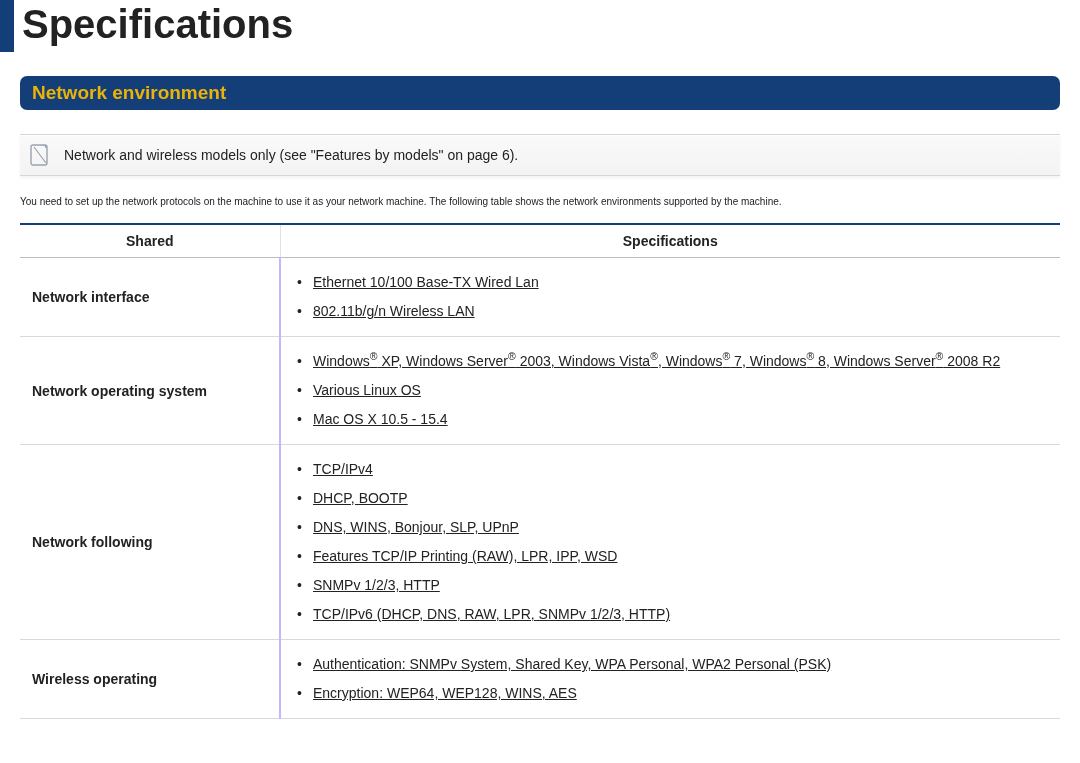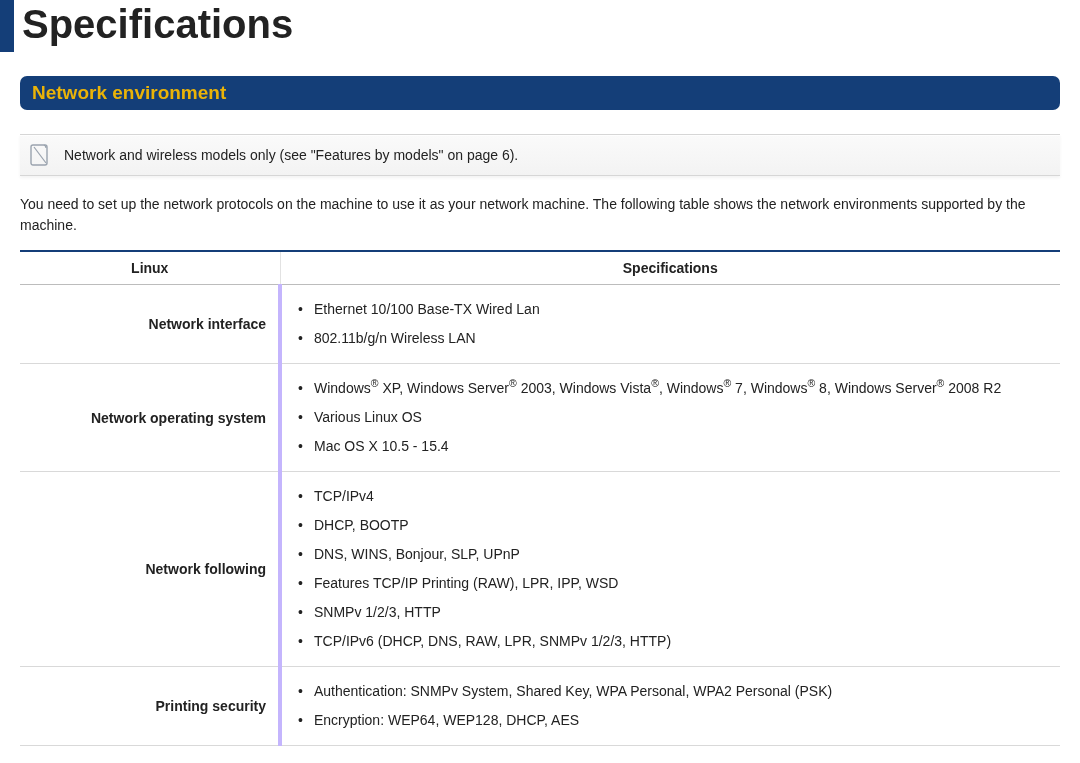--- a/index.html
+++ b/index.html
@@ -57,21 +57,21 @@
     flex-shrink: 0;
     position: relative;
   }
   .note-icon svg { width: 100%; height: 100%; }
   .note-text {
     font-size: 14px;
     color: #222;
   }
   .body-text {
     margin: 0 0 14px 20px;
-    font-size: 14px;
+    font-size: 10px;
     line-height: 1.5;
   }
   table.spec {
     width: calc(100% - 20px);
     margin-left: 20px;
     border-collapse: collapse;
     font-size: 14px;
   }
   table.spec th {
     border-top: 2px solid #143e78;
@@ -87,32 +87,32 @@
     border-right: 1px solid #e2e2e2;
   }
   table.spec td {
     border-bottom: 1px solid #d9d9d9;
     padding: 10px 12px;
     vertical-align: middle;
     text-align: left;
   }
   table.spec td.item-col {
     font-weight: 700;
-    border-right: 4px solid #c4b5fd;
-    text-align: right;
+    border-right: 2px solid #c4b5fd;
   }
   table.spec td.spec-col ul {
     list-style: none;
     margin: 0;
     padding: 0;
   }
   table.spec td.spec-col li {
     position: relative;
     padding: 4px 0 4px 20px;
     line-height: 1.5;
+    text-decoration: underline;
   }
   table.spec td.spec-col li::before {
     content: "•";
     position: absolute;
     left: 4px;
     color: #222;
   }
   .reg { font-size: 0.75em; vertical-align: super; line-height: 0; }
 </style>
 </head>
@@ -135,21 +135,21 @@
       </svg>
     </span>
     <span class="note-text">Network and wireless models only (see "Features by models" on page 6).</span>
   </div>
 
   <p class="body-text">You need to set up the network protocols on the machine to use it as your network machine. The following table shows the network environments supported by the machine.</p>
 
   <table class="spec">
     <thead>
       <tr>
-        <th>Linux</th>
+        <th>Shared</th>
         <th>Specifications</th>
       </tr>
     </thead>
     <tbody id="spec-body">
         <tr>
           <td class="item-col">Network interface</td>
           <td class="spec-col">
             <ul>
               <li>Ethernet 10/100 Base-TX Wired Lan</li>
               <li>802.11b/g/n Wireless LAN</li>
@@ -173,24 +173,24 @@
               <li>TCP/IPv4</li>
               <li>DHCP, BOOTP</li>
               <li>DNS, WINS, Bonjour, SLP, UPnP</li>
               <li>Features TCP/IP Printing (RAW), LPR, IPP, WSD</li>
               <li>SNMPv 1/2/3, HTTP</li>
               <li>TCP/IPv6 (DHCP, DNS, RAW, LPR, SNMPv 1/2/3, HTTP)</li>
             </ul>
           </td>
         </tr>
         <tr>
-          <td class="item-col">Printing security</td>
+          <td class="item-col">Wireless operating</td>
           <td class="spec-col">
             <ul>
               <li>Authentication: SNMPv System, Shared Key, WPA Personal, WPA2 Personal (PSK)</li>
-              <li>Encryption: WEP64, WEP128, DHCP, AES</li>
+              <li>Encryption: WEP64, WEP128, WINS, AES</li>
             </ul>
           </td>
         </tr>
       </tbody>
   </table>
 
 </div>
 
 </body></html>

